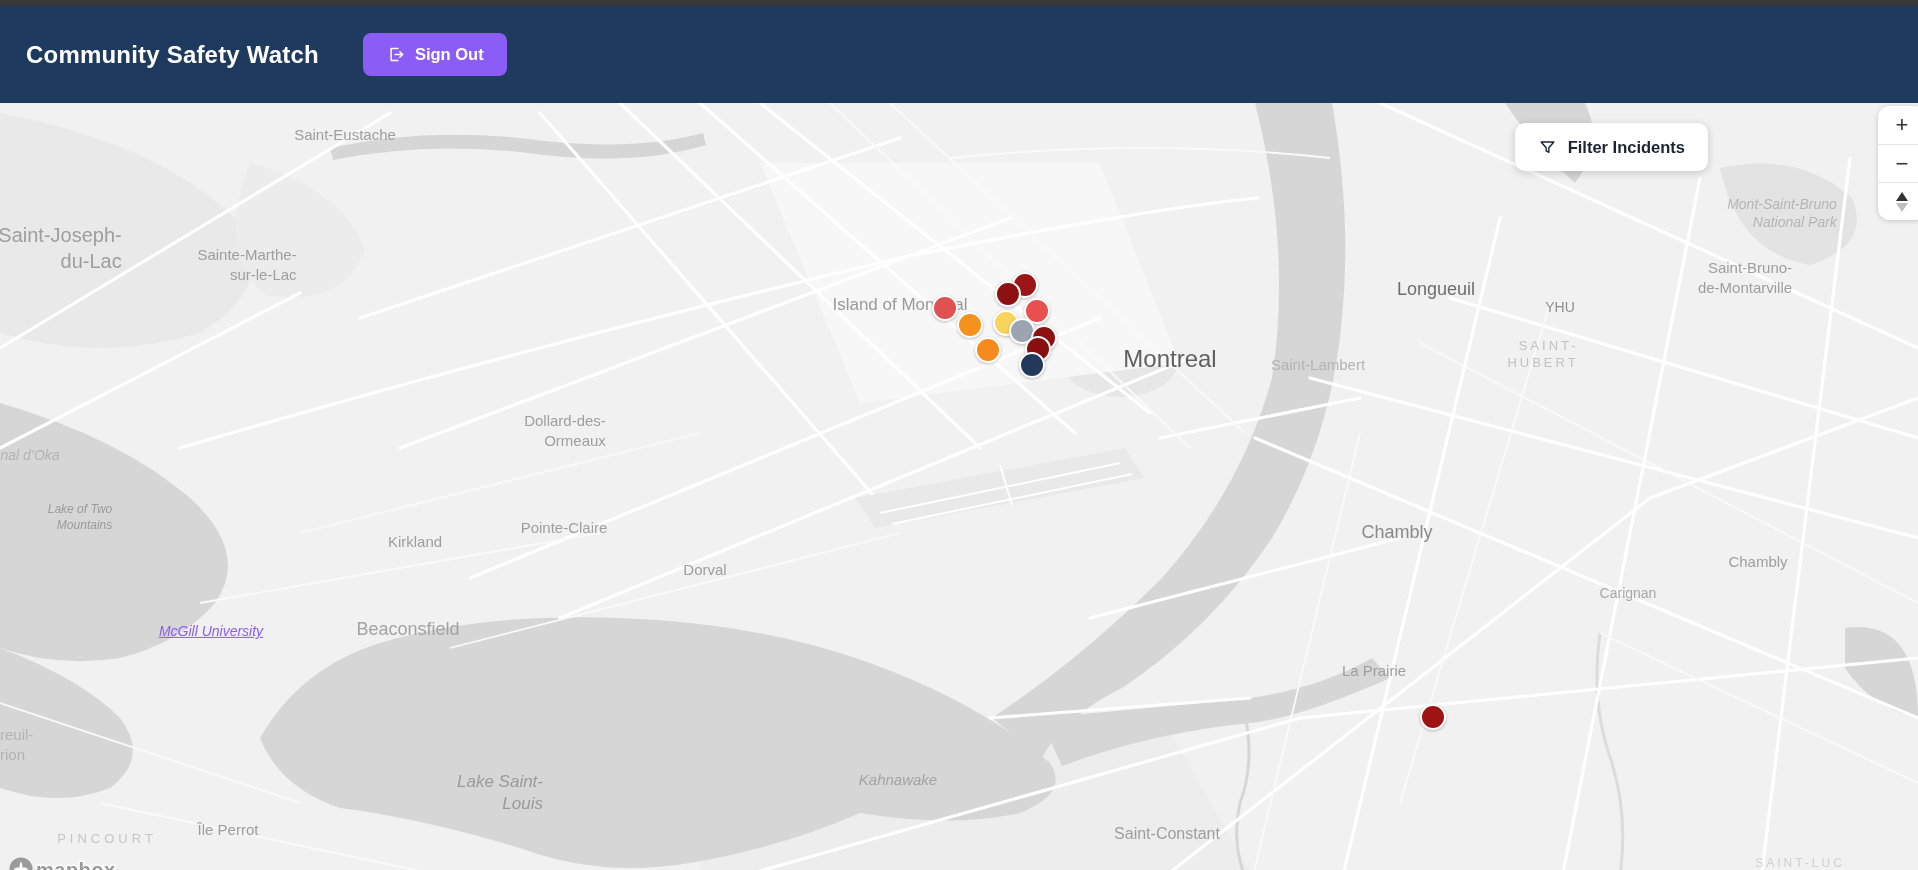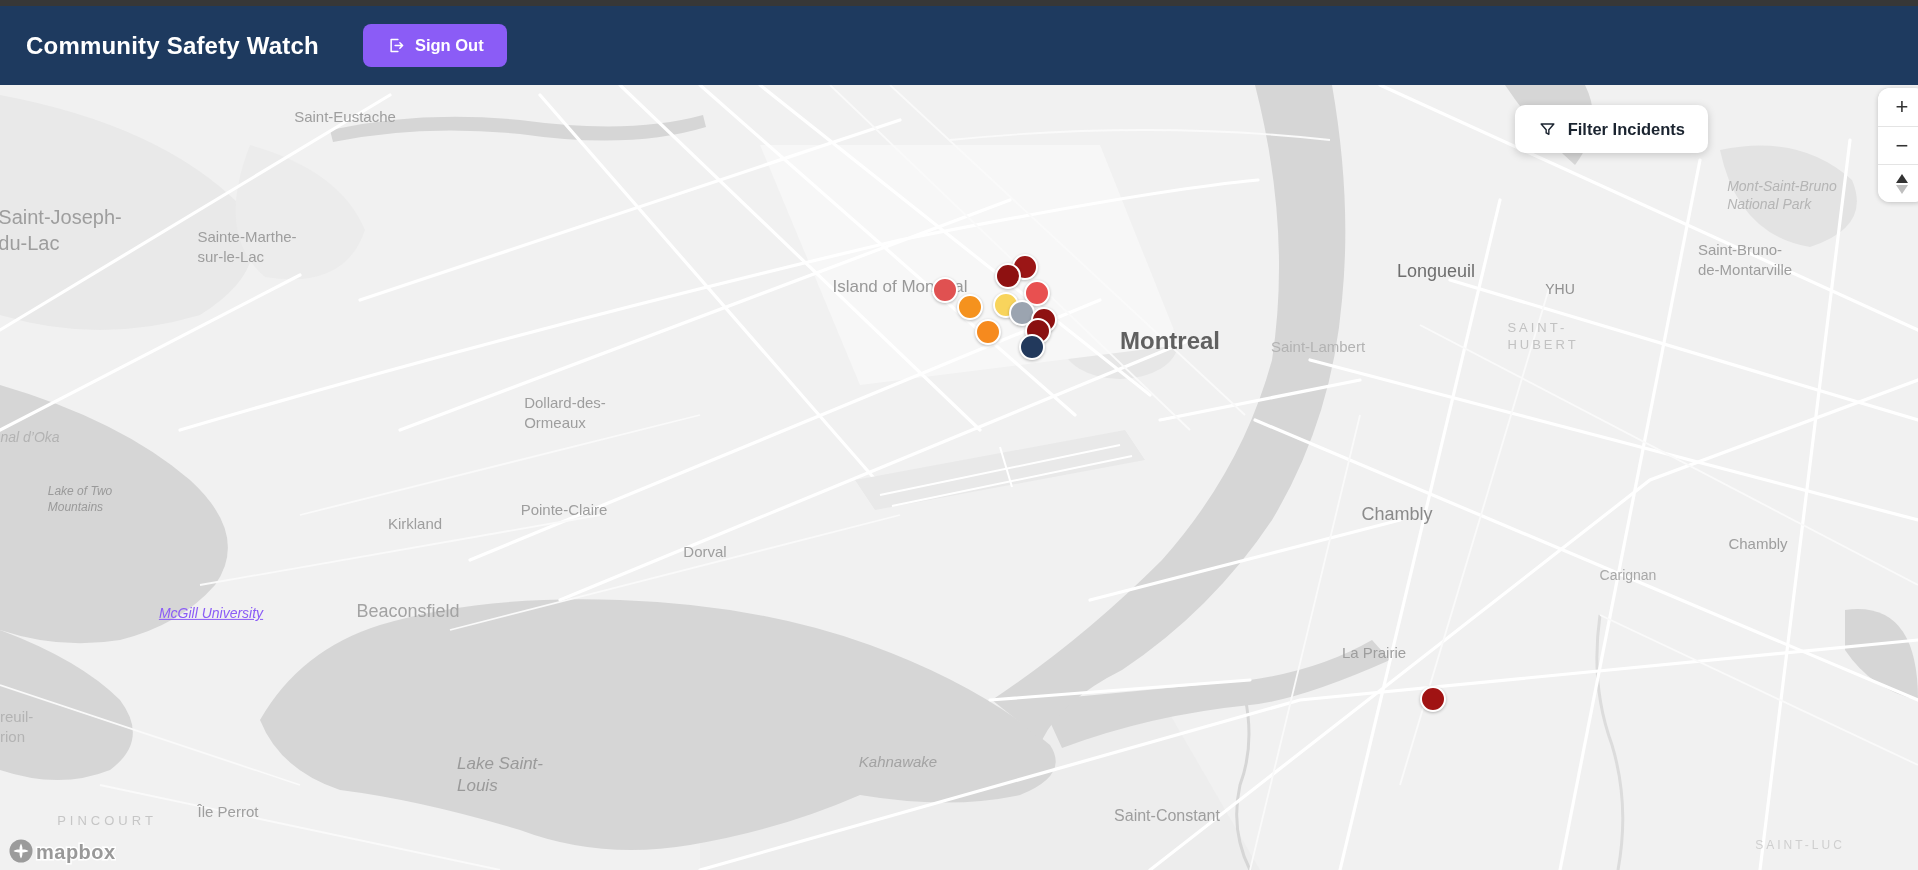--- a/index.html
+++ b/index.html
@@ -1,41 +1,41 @@
 <!DOCTYPE html>
 <html><head>
 <meta charset="utf-8">
 <style>
   * { margin:0; padding:0; box-sizing:border-box; }
   html,body { width:1918px; height:870px; overflow:hidden; background:#f1f1f1;
               font-family:"Liberation Sans", sans-serif; }
 
   
   .top-strip { height:6px; background:#373737; }
-  .app-header { height:79px; background:#1e3a5f; display:flex; align-items:center;
+  .app-header { height:97px; background:#1e3a5f; display:flex; align-items:center;
                 padding:0 26px; color:#fff; }
   .app-title { font-size:24px; font-weight:700; letter-spacing:.2px; }
   .nav { margin-left:auto; display:flex; align-items:center; gap:54px; }
   .nav-item { display:flex; align-items:center; gap:10px; font-size:16.5px;
               font-weight:600; cursor:pointer; }
   .nav-item svg { width:20px; height:20px; stroke:#fff; fill:none;
                   stroke-width:1.8; stroke-linecap:round; stroke-linejoin:round; }
   .signout-btn { margin-left:44px; display:flex; align-items:center; gap:10px;
                  background:#8b5cf6; border:none; color:#fff; font-size:16.5px;
                  font-weight:600; padding:12px 23px; border-radius:8px; cursor:pointer;
                  font-family:inherit; }
   .signout-btn svg { width:19px; height:19px; stroke:#fff; fill:none;
                      stroke-width:1.9; stroke-linecap:round; stroke-linejoin:round; }
 
   
   .map-wrap { position:relative; width:1918px; height:785px; background:#f1f1f1;
               overflow:hidden; }
   .map-svg { position:absolute; left:0; top:0; }
 
-  .map-label { position:absolute; white-space:pre; text-align:left;
+  .map-label { position:absolute; white-space:pre; text-align:right;
                line-height:1.3; transform:translate(-50%,-50%); pointer-events:none; }
   .map-label.left { transform:translateY(-50%); text-align:left; }
 
   .incident-marker { position:absolute; width:26px; height:26px; border-radius:50%;
                      border:2.5px solid #fff; box-shadow:0 1px 3px rgba(0,0,0,.25);
                      transform:translate(-50%,-50%); cursor:pointer; }
 
   
   .map-btn { position:absolute; top:20px; height:48px; display:flex;
              align-items:center; gap:11px; padding:0 23px; border-radius:10px;
@@ -160,21 +160,21 @@
     </g>
   </svg>
 
   <div id="labels-layer">
       <div class="map-label" style="left: 345px; top: 32px; font-size: 15px; color: rgb(158, 158, 158);">Saint-Eustache</div>
       <div class="map-label" style="left: 60px; top: 145px; font-size: 20px; color: rgb(158, 158, 158);">Saint-Joseph-
 du-Lac</div>
       <div class="map-label" style="left: 247px; top: 161px; font-size: 15px; color: rgb(158, 158, 158);">Sainte-Marthe-
 sur-le-Lac</div>
       <div class="map-label" style="left: 900px; top: 202px; font-size: 17px; color: rgb(153, 153, 153);">Island of Montreal</div>
-      <div class="map-label" style="left: 1170px; top: 256px; font-size: 24px; color: rgb(96, 96, 96); font-weight: 700;">Montreal</div>
+      <div class="map-label" style="left: 1170px; top: 256px; font-size: 24px; color: rgb(96, 96, 96); font-weight: 400;">Montreal</div>
       <div class="map-label" style="left: 1436px; top: 187px; font-size: 18px; color: rgb(110, 110, 110); font-weight: 500;">Longueuil</div>
       <div class="map-label" style="left: 1560px; top: 204px; font-size: 14px; color: rgb(143, 143, 143);">YHU</div>
       <div class="map-label" style="left: 1543px; top: 252px; font-size: 13px; color: rgb(194, 194, 194); letter-spacing: 3px;">SAINT-
 HUBERT</div>
       <div class="map-label" style="left: 1782px; top: 110px; font-size: 14px; color: rgb(181, 181, 181); font-style: italic;">Mont-Saint-Bruno
 National Park</div>
       <div class="map-label" style="left: 1745px; top: 174px; font-size: 15px; color: rgb(158, 158, 158);">Saint-Bruno-
 de-Montarville</div>
       <div class="map-label" style="left: 1318px; top: 262px; font-size: 15px; color: rgb(179, 179, 179);">Saint-Lambert</div>
       <div class="map-label" style="left: 565px; top: 327px; font-size: 15px; color: rgb(158, 158, 158);">Dollard-des-

